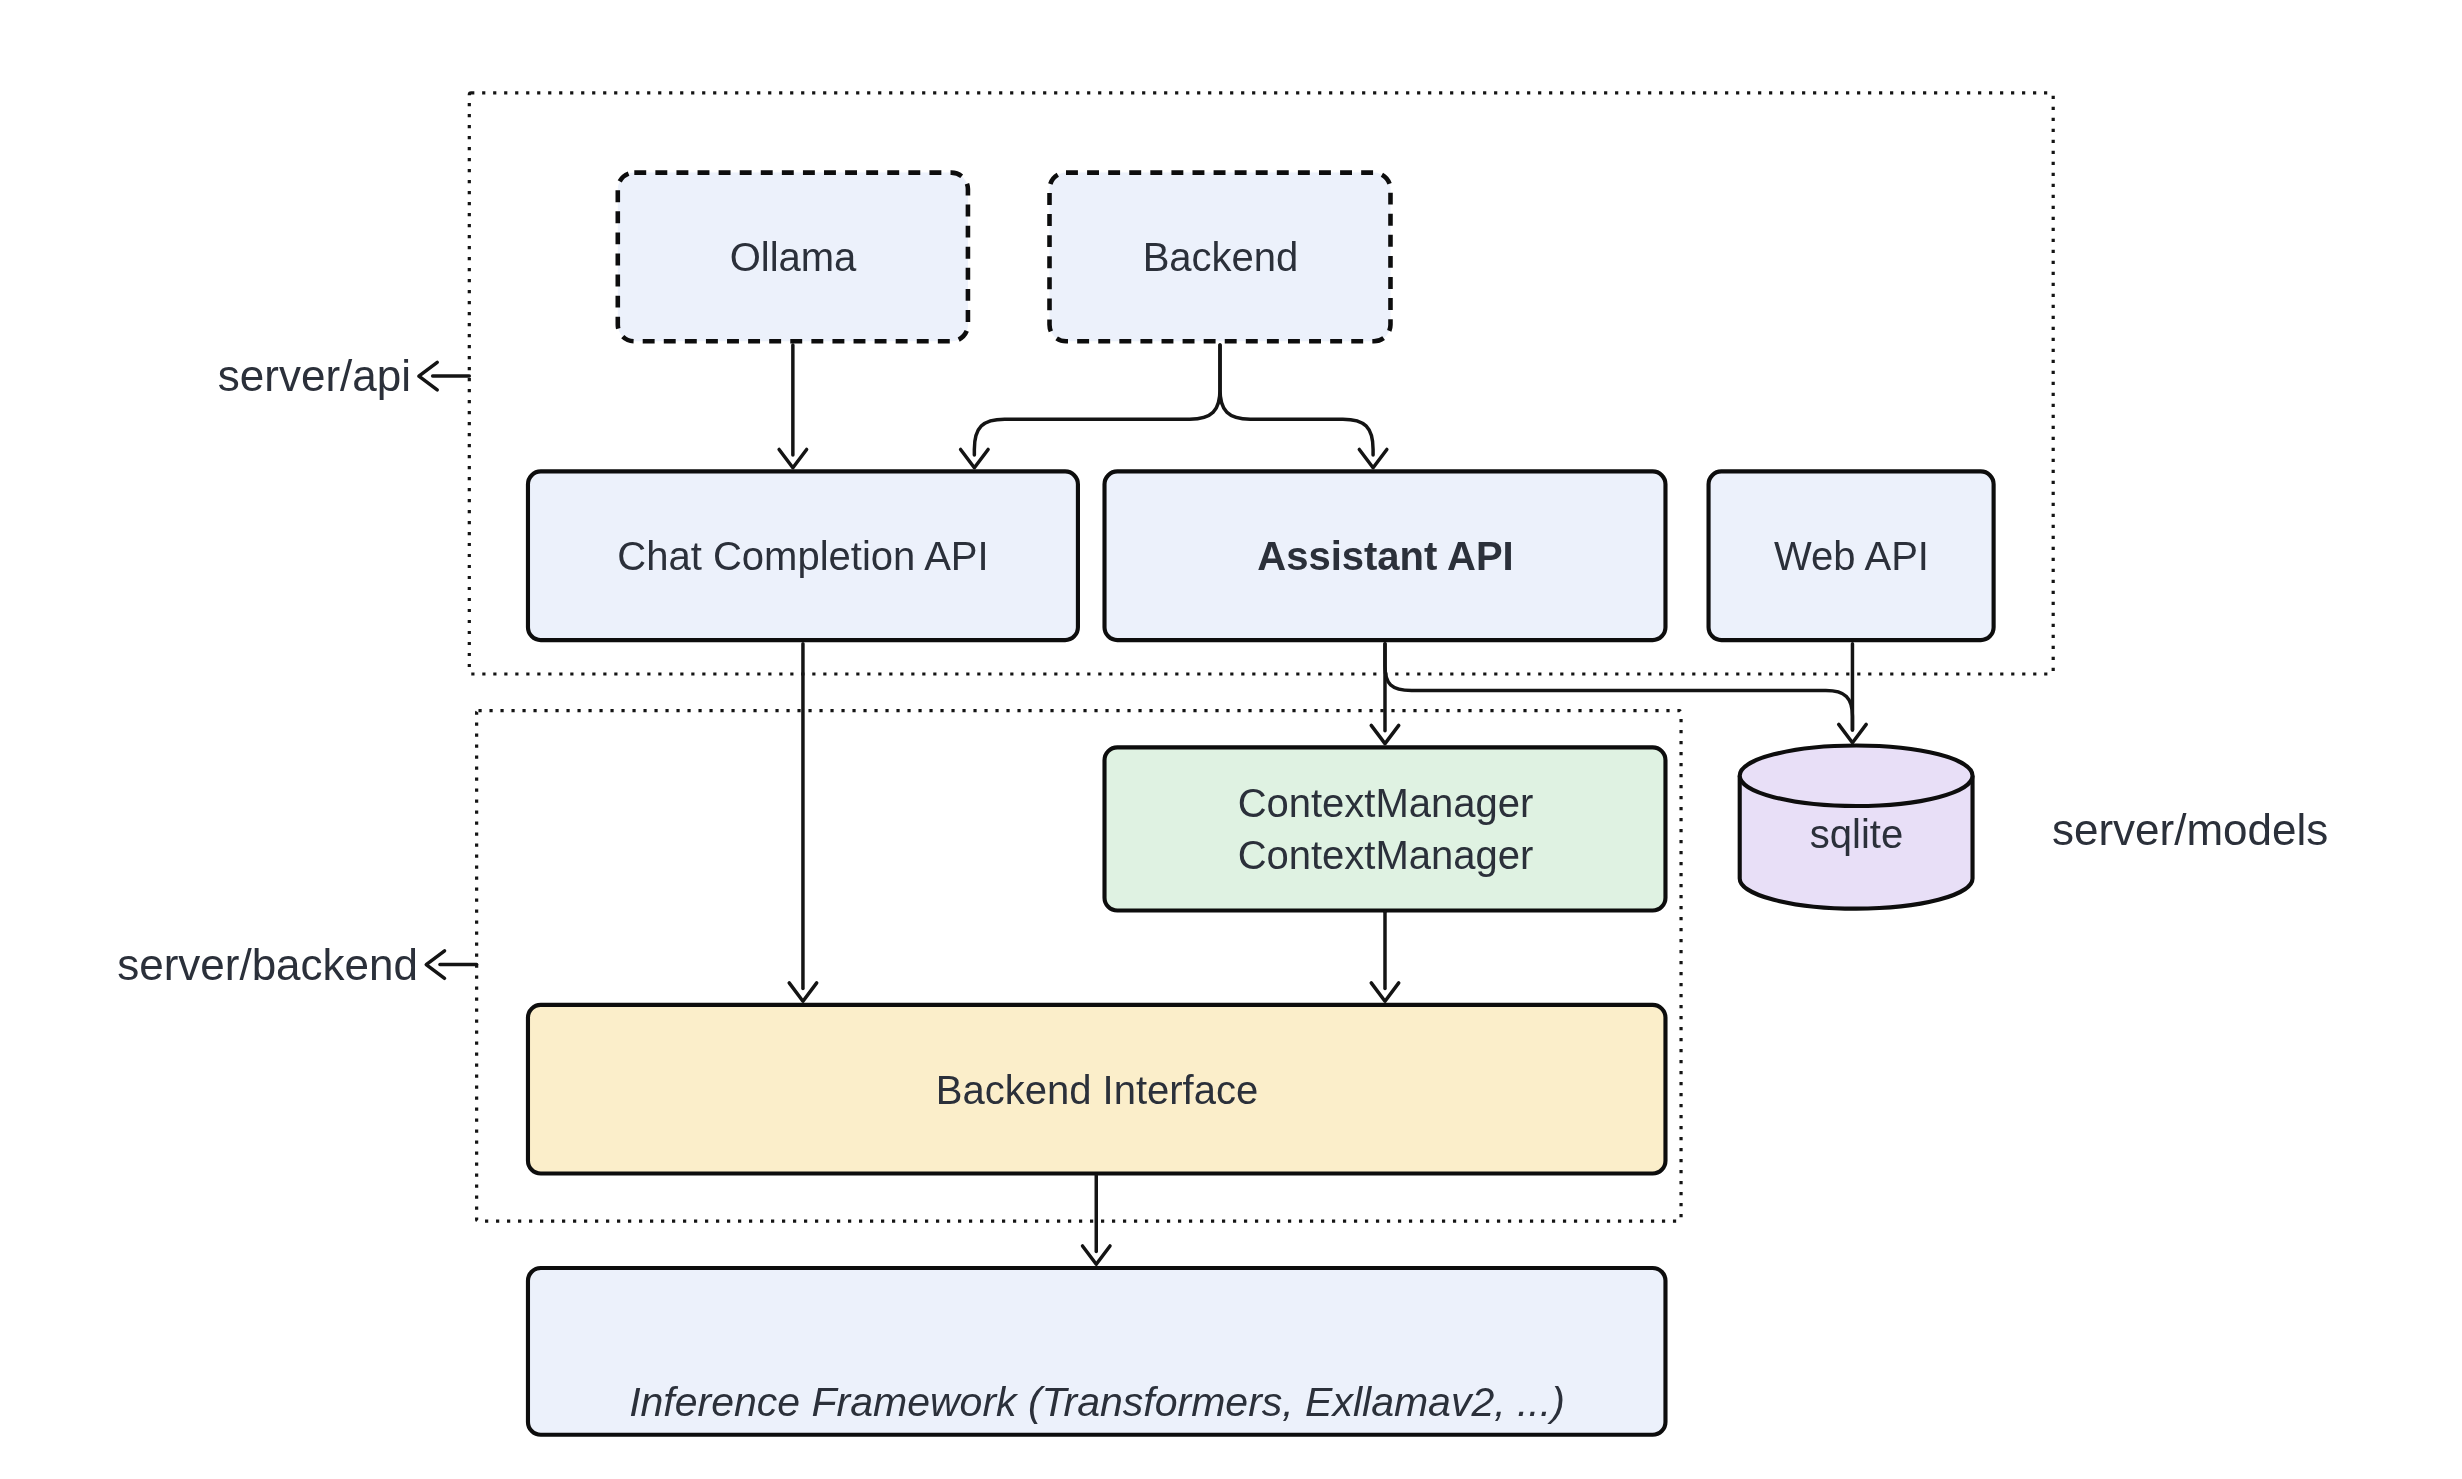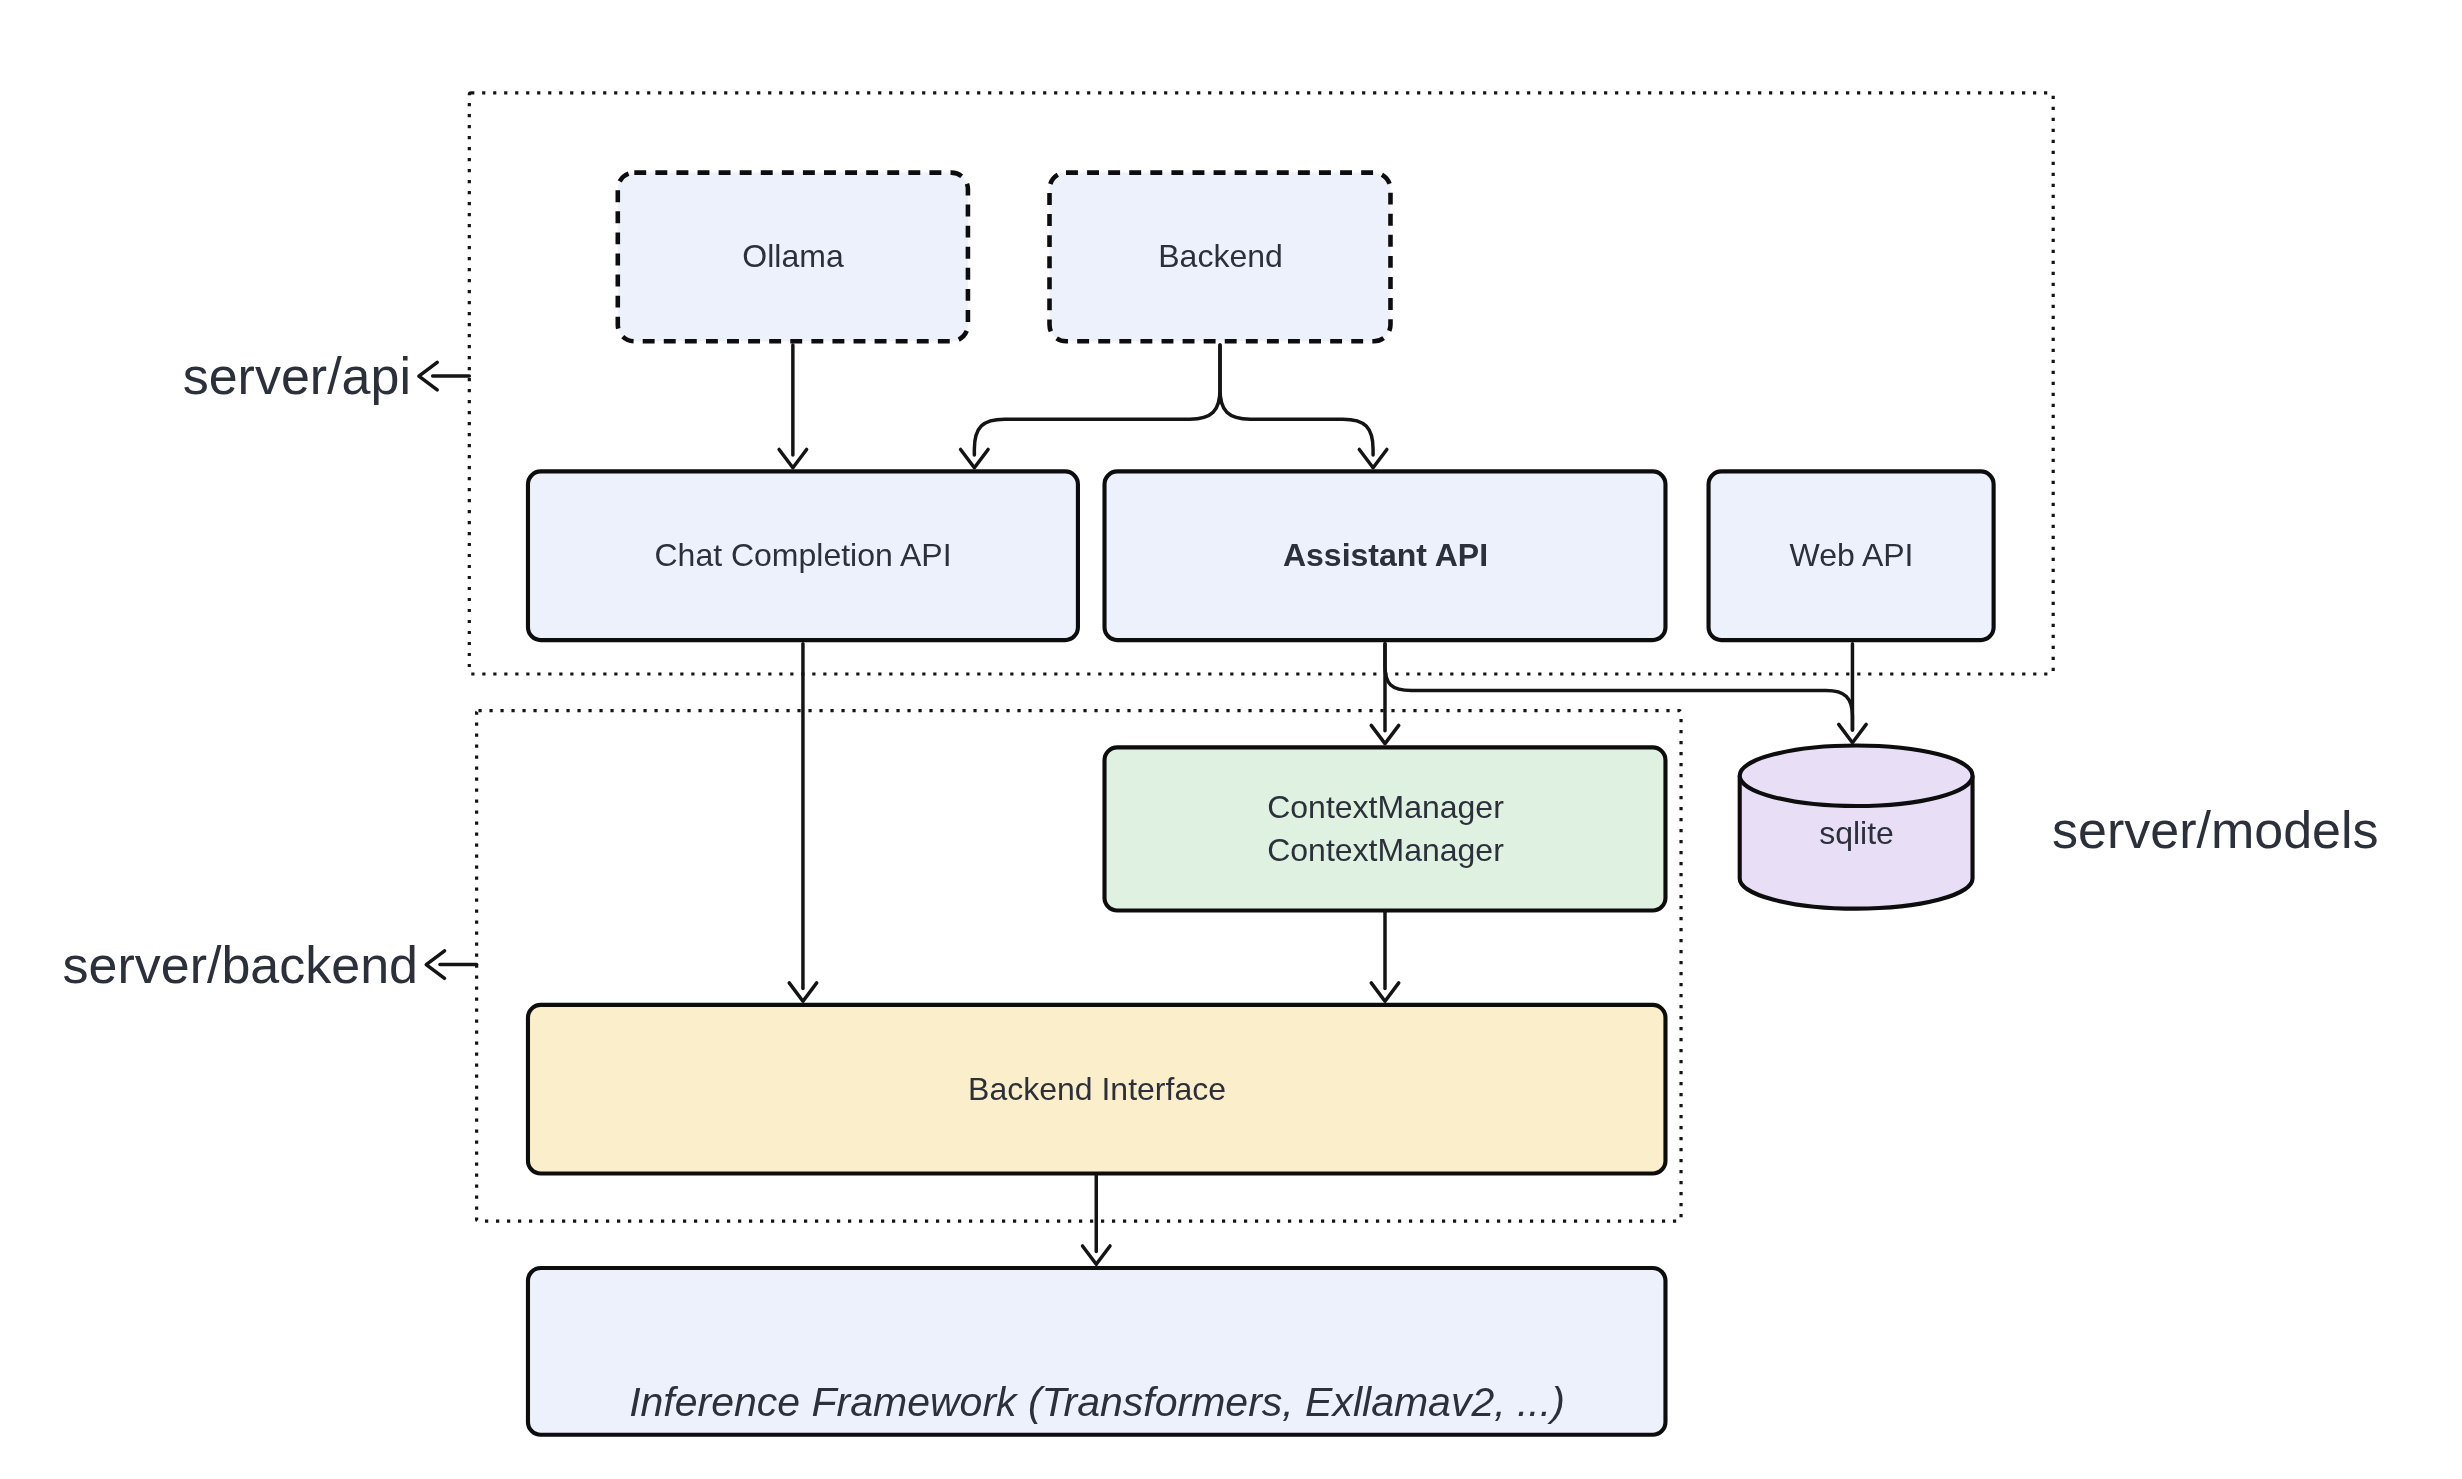--- a/index.html
+++ b/index.html
@@ -22,39 +22,39 @@
     width: 2462px;
     height: 1480px;
   }
   .node-label {
     position: absolute;
     display: flex;
     align-items: center;
     justify-content: center;
     text-align: center;
     color: #2b303a;
-    font-size: 32px;
+    font-size: 40px;
     line-height: 1.2;
     letter-spacing: 0px;
     pointer-events: none;
   }
   .node-label.small {
     font-size: 41px;
   }
   .node-label.two-line {
     flex-direction: column;
     gap: 4px;
     text-align: center;
   }
   .outside-label {
     position: absolute;
     display: flex;
     align-items: center;
     color: #2b303a;
-    font-size: 52px;
+    font-size: 44px;
     pointer-events: none;
     white-space: nowrap;
   }
   .outside-label.align-right { justify-content: flex-end; }
   .outside-label.align-left  { justify-content: flex-start; }
 </style>
 </head>
 <body>
 
 <div class="canvas">

